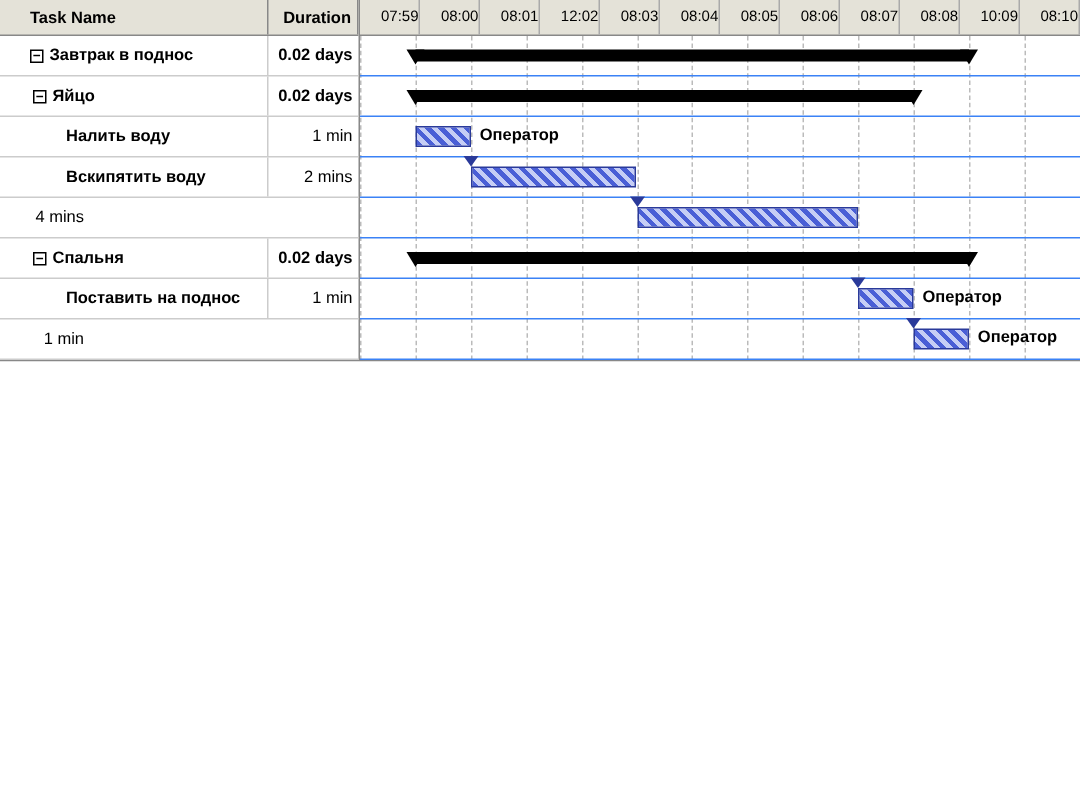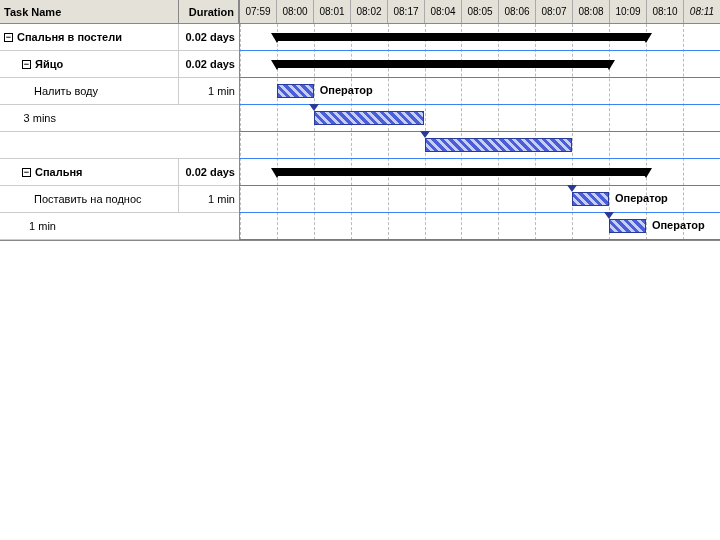--- a/index.html
+++ b/index.html
@@ -30,21 +30,21 @@
     align-items: center;
   }
   .header-row {
     background: #e4e2d8;
     height: 24px;
     font-weight: bold;
     border-bottom: 1px solid #888;
   }
   .col-name {
     flex: 1;
-    padding-left: 4px;
+    padding-left: 20px;
     border-right: 1px solid #ccc;
     height: 100%;
     display: flex;
     align-items: center;
     overflow: hidden;
     white-space: nowrap;
   }
   .header-row .col-name, .header-row .col-dur {
     border-right: 1px solid #888;
   }
@@ -55,36 +55,37 @@
     height: 100%;
     display: flex;
     align-items: center;
     justify-content: flex-end;
     white-space: nowrap;
   }
   .summary .col-name, .summary .col-dur {
     font-weight: bold;
   }
   .indent-1 { padding-left: 22px; }
-  .indent-2 { padding-left: 34px; }
+  .indent-2 { padding-left: 44px; font-weight: bold; }
   .timeline-header {
     height: 24px;
     background: #e4e2d8;
     border-bottom: 1px solid #888;
     display: flex;
   }
   .tick {
     flex: 1;
     border-right: 1px solid #aaa;
     font-size: 10px;
     display: flex;
     align-items: center;
     justify-content: center;
     overflow: hidden;
     white-space: nowrap;
+    margin-left: 14px;
   }
   .tick:last-child { border-right: none; font-style: italic; }
   .timeline-body {
     position: relative;
   }
   .grid-line {
     position: absolute;
     top: 0;
     bottom: 0;
     border-left: 1px dashed #bbb;
@@ -151,41 +152,45 @@
 <div class="gantt">
   <div class="left">
     <div class="row header-row">
       <div class="col-name">Task Name</div>
       <div class="col-dur">Duration</div>
     </div>
     <div id="task-rows">
         <div class="row summary">
           <div class="col-name indent-0">
             <span class="minus-box">−</span>
-            <span>Спальня в постели</span>
+            <span>Завтрак в поднос</span>
           </div>
           <div class="col-dur">0.02 days</div>
         </div>
         <div class="row summary">
           <div class="col-name indent-1">
             <span class="minus-box">−</span>
             <span>Яйцо</span>
           </div>
           <div class="col-dur">0.02 days</div>
         </div>
         <div class="row">
           <div class="col-name indent-2">
             <span>Налить воду</span>
           </div>
           <div class="col-dur">1 min</div>
         </div>
         <div class="row">
-          <div class="col-dur">3 mins</div>
-        </div>
-        <div class="row">
+          <div class="col-name indent-2">
+            <span>Вскипятить воду</span>
+          </div>
+          <div class="col-dur">2 mins</div>
+        </div>
+        <div class="row">
+          <div class="col-dur">4 mins</div>
         </div>
         <div class="row summary">
           <div class="col-name indent-1">
             <span class="minus-box">−</span>
             <span>Спальня</span>
           </div>
           <div class="col-dur">0.02 days</div>
         </div>
         <div class="row">
           <div class="col-name indent-2">
@@ -196,22 +201,22 @@
         <div class="row">
           <div class="col-dur">1 min</div>
         </div>
       </div>
   </div>
   <div class="right">
     <div class="timeline-header" id="timeline-header">
         <div class="tick">07:59</div>
         <div class="tick">08:00</div>
         <div class="tick">08:01</div>
-        <div class="tick">08:02</div>
-        <div class="tick">08:17</div>
+        <div class="tick">12:02</div>
+        <div class="tick">08:03</div>
         <div class="tick">08:04</div>
         <div class="tick">08:05</div>
         <div class="tick">08:06</div>
         <div class="tick">08:07</div>
         <div class="tick">08:08</div>
         <div class="tick">10:09</div>
         <div class="tick">08:10</div>
         <div class="tick">08:11</div>
       </div>
     <div class="timeline-body" id="timeline-body" style="height: 216px;">

